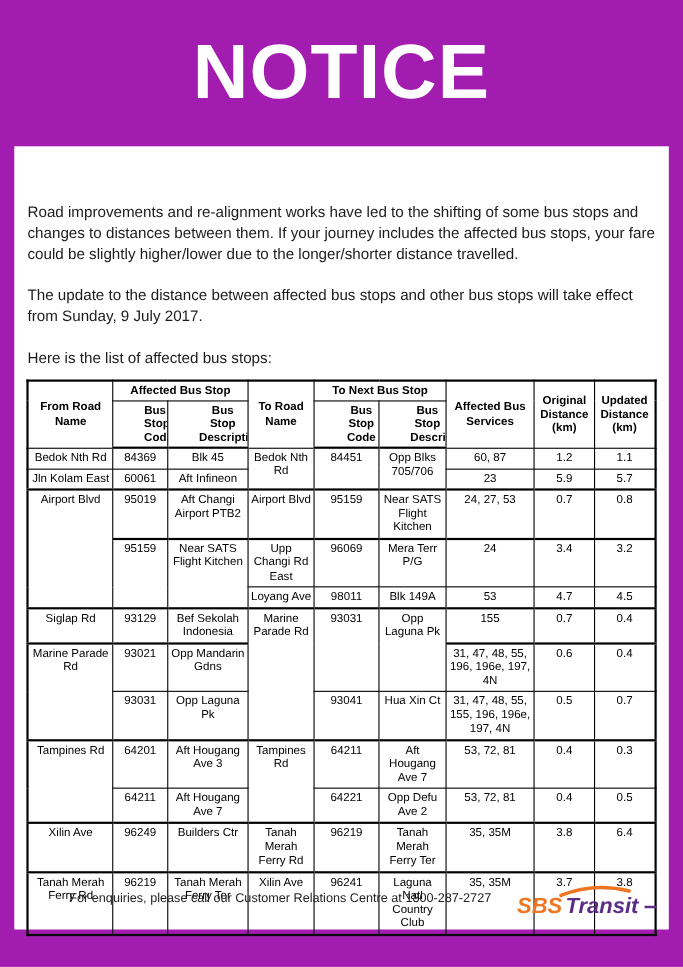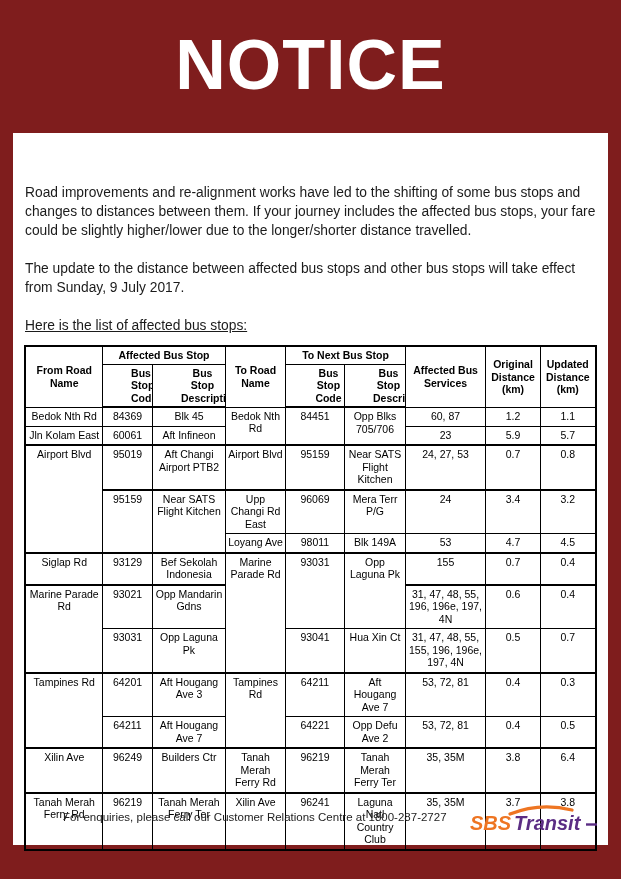--- a/index.html
+++ b/index.html
@@ -1,21 +1,21 @@
 <!DOCTYPE html>
 <html><head>
 <meta charset="utf-8">
 <style>
   html,body { margin:0; padding:0; }
   body { font-family: "Liberation Sans", "DejaVu Sans", sans-serif; }
 
   .page {
     position: relative;
     width: 621px; height: 879px;
-    background: #7f1d1d;
+    background: #a21caf;
     overflow: hidden;
   }
 
   .notice-band {
     position: absolute; top: 0; left: 0; right: 0; height: 133px;
     display: flex; align-items: center; justify-content: center;
   }
   .notice-title {
     color: #FFFFFF;
     font-size: 70px;
@@ -32,21 +32,21 @@
     background: #FFFFFF;
   }
 
   .body-text {
     padding: 50px 12px 0 12px;
     color: #1B1B1B;
     font-size: 13.8px;
     line-height: 19px;
   }
   .body-text p { margin: 0 0 19px 0; }
-  .body-text p.last { margin-bottom: 0; text-decoration: underline; }
+  .body-text p.last { margin-bottom: 0; }
 
   table.stops {
     border-collapse: collapse;
     table-layout: fixed;
     width: 570px;
     margin: 10px auto 0 auto;
     border: 2px solid #000;
     font-size: 10.5px;
     line-height: 12.5px;
     color: #000;

